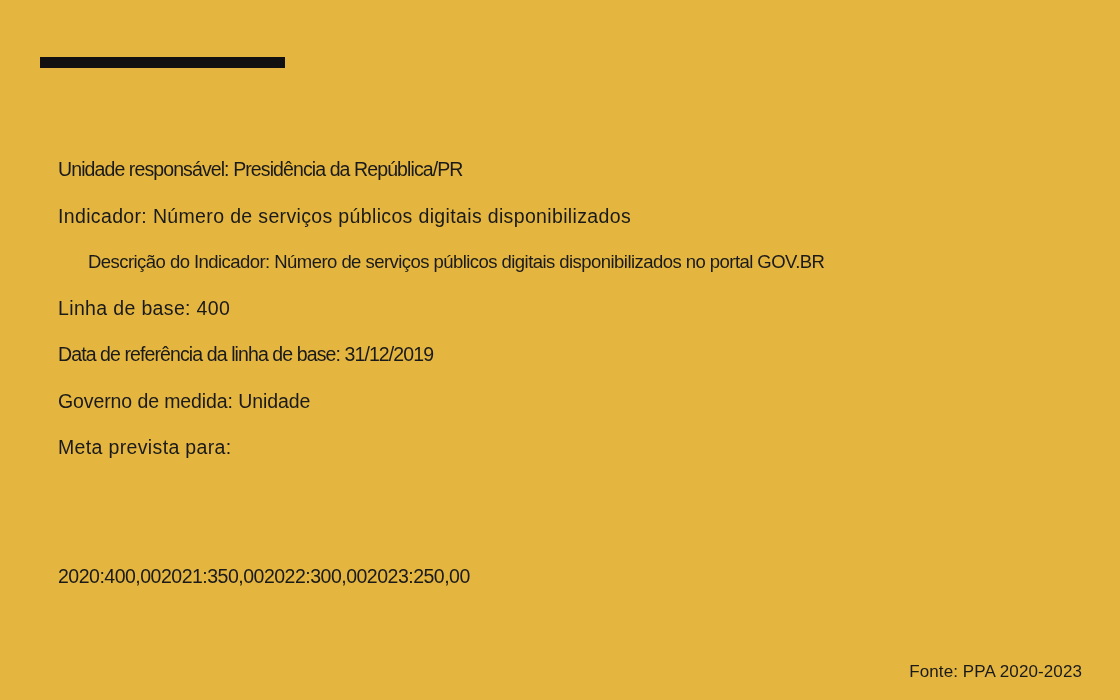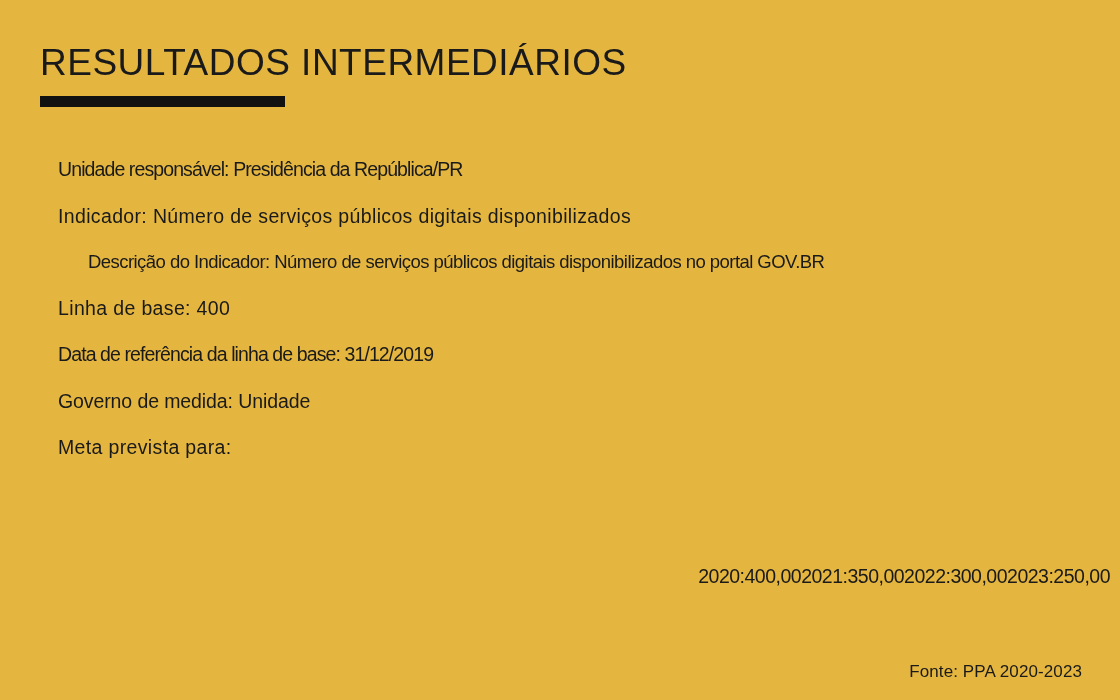--- a/index.html
+++ b/index.html
@@ -65,21 +65,21 @@
     font-size: 18.5px;
     letter-spacing: -0.55px;
     margin-left: 30px;
   }
   .meta-row {
     position: absolute;
     left: 58px;
     top: 565px;
     width: 1052px;
     display: flex;
-    justify-content: flex-end;
+    justify-content: flex-start;
     align-items: baseline;
   }
   .meta-item {
     font-size: 19.5px;
     color: #1a1a1a;
     white-space: nowrap;
     letter-spacing: -0.5px;
   }
   .source {
     position: absolute;
@@ -91,21 +91,20 @@
     letter-spacing: 0.1px;
     text-align: center;
   }
 </style>
 </head>
 <body>
 
 <div class="slide">
 
   <div class="title-block">
-    <div class="slide-title">RESULTADOS INTERMEDIÁRIOS</div>
     <div class="title-rule"></div>
   </div>
 
   <div class="body-block">
     <div class="line tight">Unidade responsável: Presidência da República/PR</div>
     <div class="line loose">Indicador:  Número de serviços  públicos  digitais disponibilizados</div>
     <div class="line small">Descrição do Indicador: Número de serviços públicos digitais disponibilizados no portal GOV.BR</div>
     <div class="line loose">Linha de base: 400</div>
     <div class="line tight">Data de referência da linha de base: 31/12/2019</div>
     <div class="line">Governo de medida: Unidade</div>

